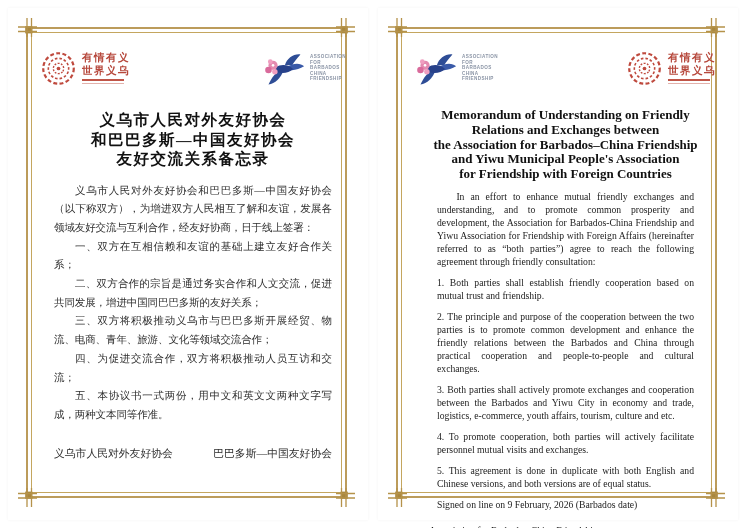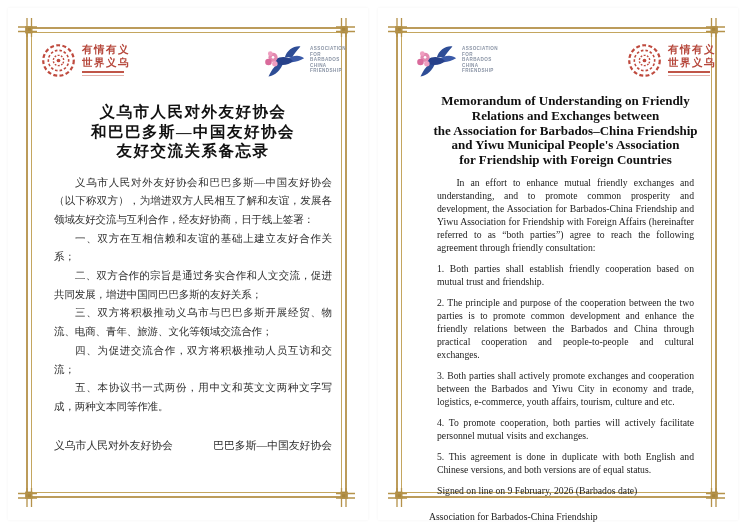--- a/index.html
+++ b/index.html
@@ -13,21 +13,21 @@
     position:absolute; top:8px; width:360px; height:512px; background:#ffffff;
     box-shadow:0 0 3px rgba(0,0,0,0.05);
   }
   .page.left  { left:8px; }
   .page.right { left:378px; }
   .frame { position:absolute; left:0; top:0; pointer-events:none; }
   .content { position:absolute; inset:0; padding:34px 36px 0 46px; box-sizing:border-box; }
   .page.right .content { padding-left:51px; }
 
   
-  .logo-row { display:flex; justify-content:space-between; align-items:flex-start; margin:0 -14px; height:50px; }
+  .logo-row { display:flex; justify-content:space-between; align-items:flex-start; margin:8px -14px; height:50px; }
   .logo { display:flex; gap:5px; align-items:flex-start; }
   .seal-text { color:#b6473b; font-weight:bold; font-size:10.5px; line-height:12.5px; letter-spacing:1.5px; margin-top:2px; }
   .bars span { display:block; height:1.5px; background:#c05548; margin-top:2.2px; }
   .bars .b1 { width:42px; }
   .bars .b2 { width:42px; opacity:.45; }
   .barb-lines {
     font-family:"Liberation Sans","DejaVu Sans",sans-serif; font-weight:bold;
     font-size:4.6px; line-height:5.6px; color:#8b95a6; letter-spacing:.4px; margin-top:4px;
     text-transform:uppercase;
   }

